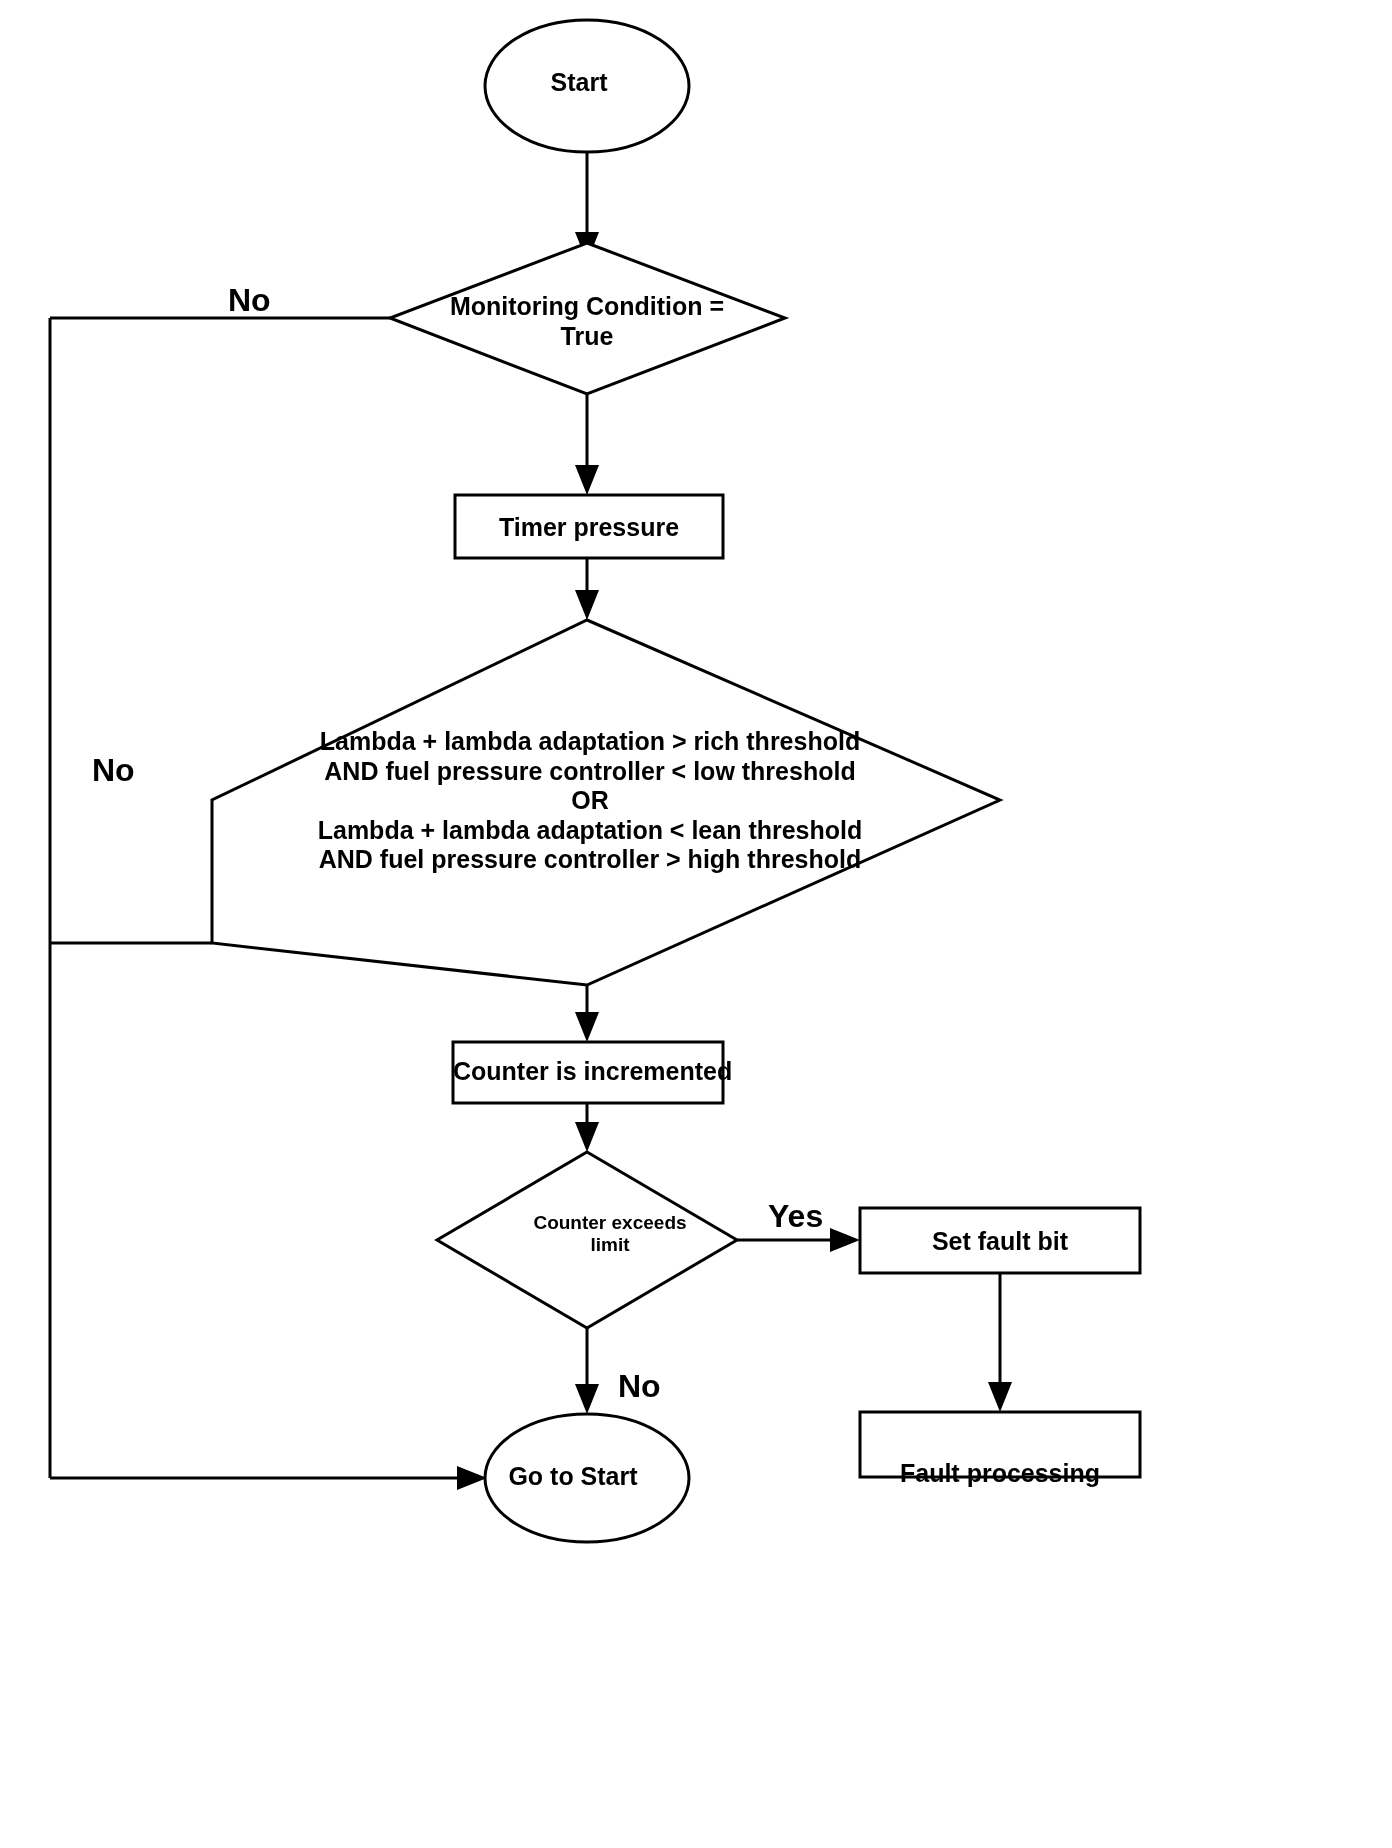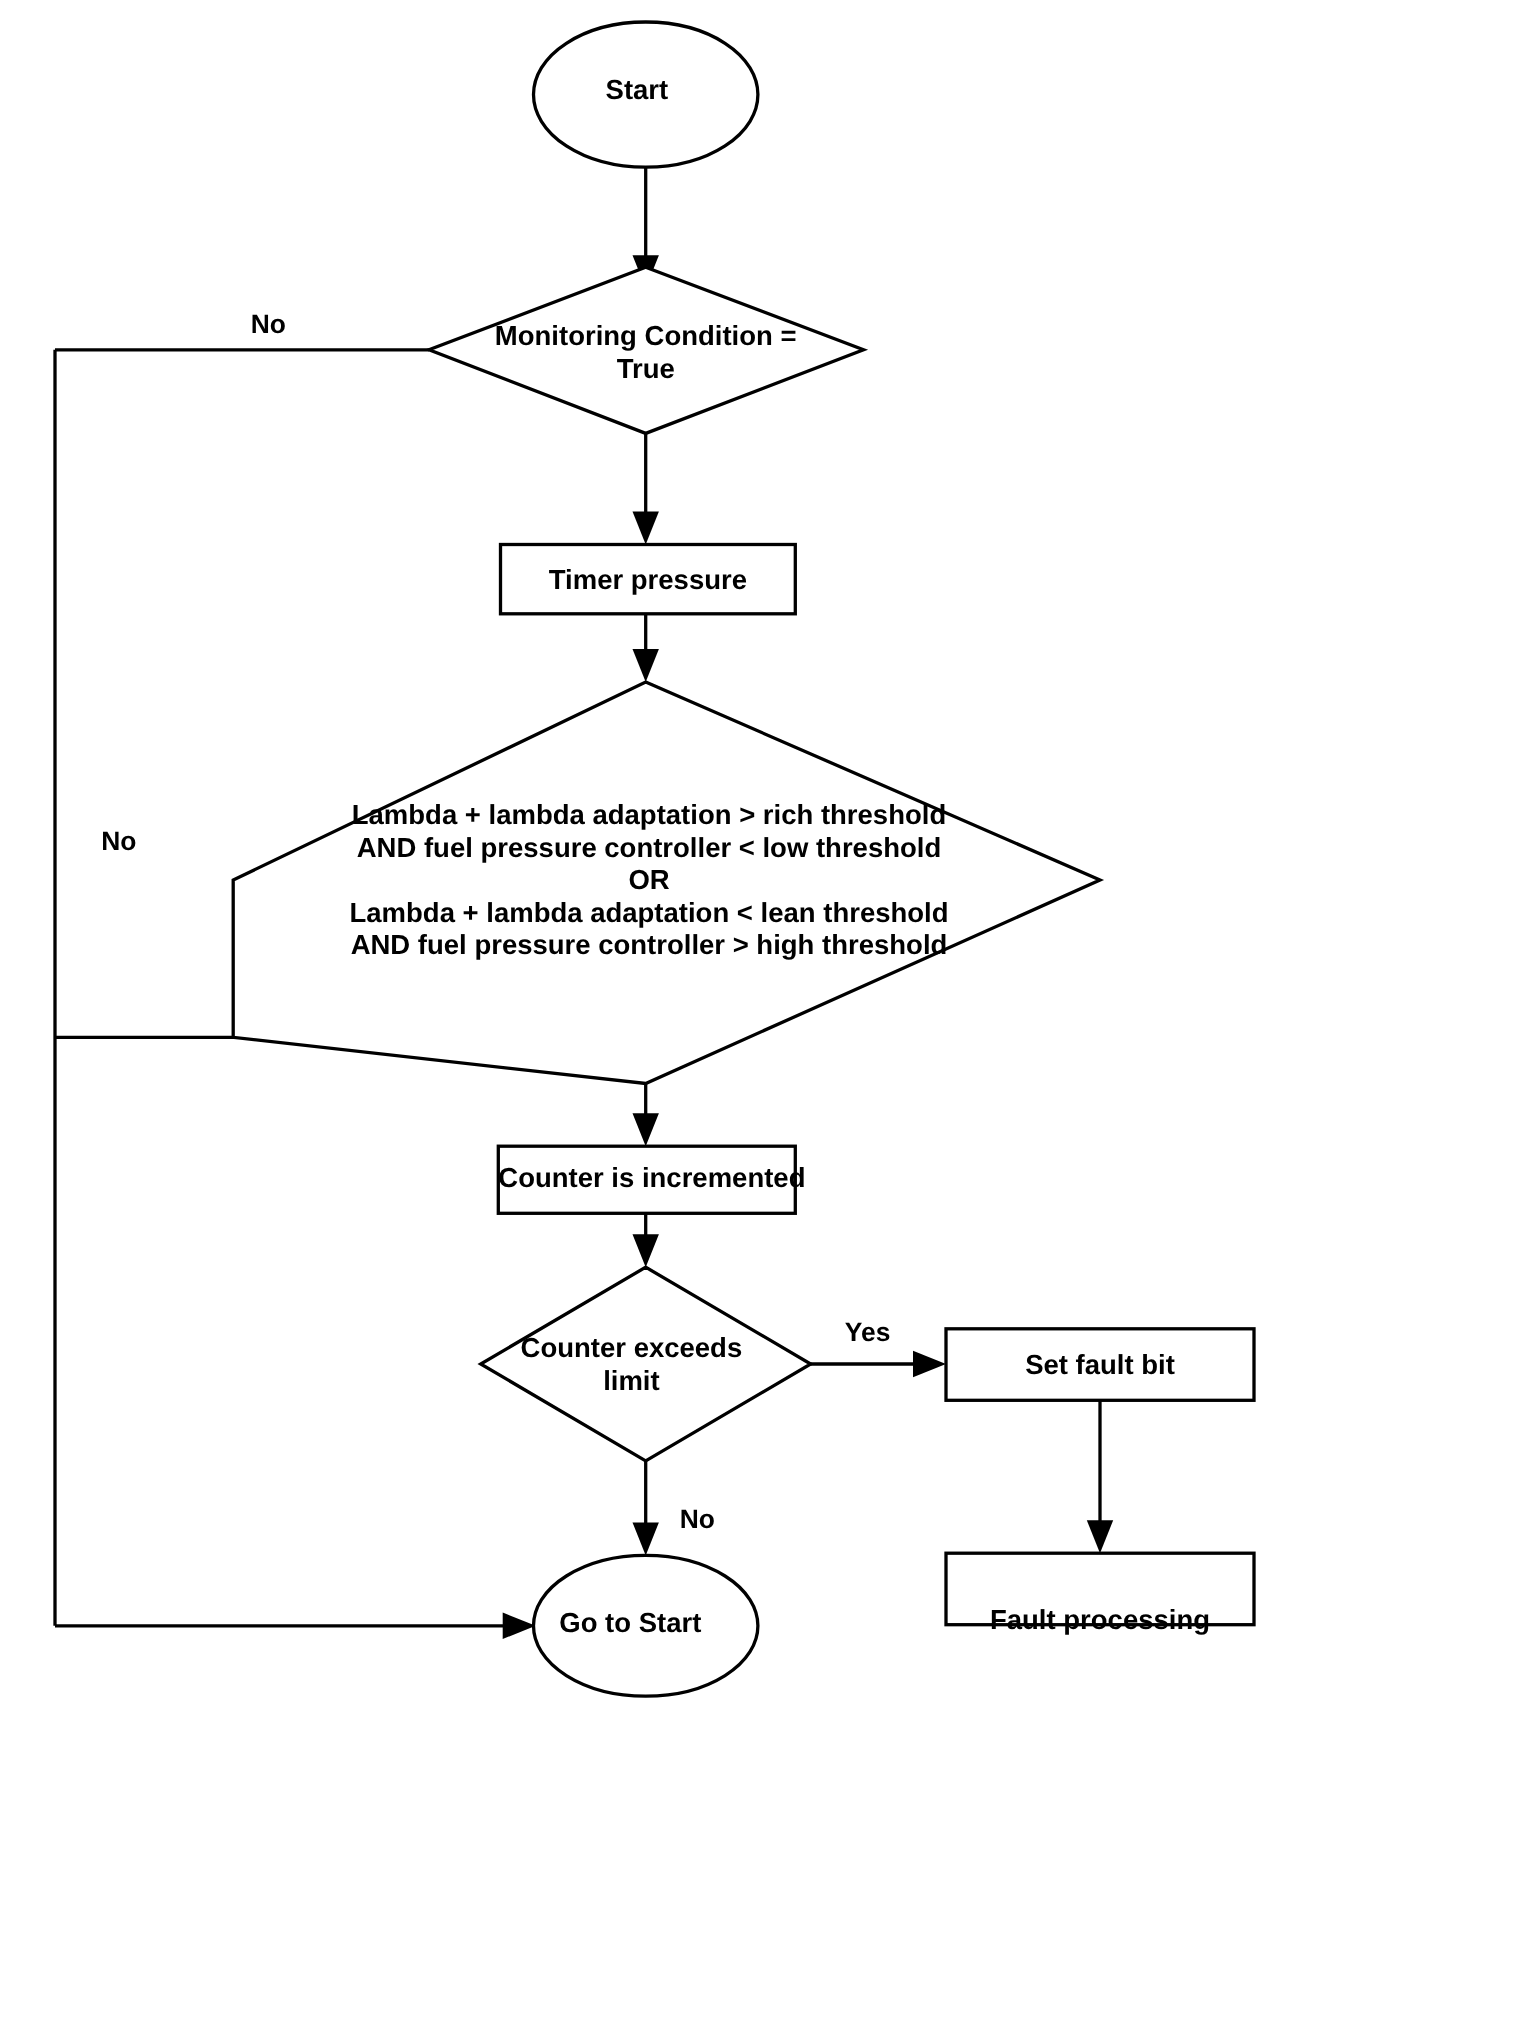--- a/index.html
+++ b/index.html
@@ -46,31 +46,31 @@
     font-weight: bold;
     line-height: 1.18;
     white-space: pre;
     pointer-events: none;
   }
   .lbl-start      { left: 487px;  top: 68px;   width: 184px; font-size: 25px; }
   .lbl-mon        { left: 387px;  top: 292px;  width: 400px; font-size: 25px; }
   .lbl-timer      { left: 455px;  top: 513px;  width: 268px; font-size: 25px; }
   .lbl-cond       { left: 240px;  top: 727px;  width: 700px; font-size: 25px; }
   .lbl-counter    { left: 453px;  top: 1057px; width: 276px; font-size: 25px; }
-  .lbl-limit      { left: 424px;  top: 1212px; width: 300px; font-size: 25px; }
+  .lbl-limit      { left: 460px;  top: 1212px; width: 300px; font-size: 19px; }
   .lbl-setfault   { left: 860px;  top: 1227px; width: 280px; font-size: 25px; }
   .lbl-faultproc  { left: 860px;  top: 1431px; width: 280px; font-size: 25px; margin-top: 28px; }
   .lbl-gotostart  { left: 487px;  top: 1462px; width: 172px; font-size: 25px; }
 
   .edge-label {
     position: absolute;
     color: #000000;
     font-family: "Liberation Sans", sans-serif;
     font-weight: bold;
-    font-size: 24px;
+    font-size: 32px;
     white-space: pre;
     pointer-events: none;
     text-align: center;
   }
   .lbl-no1  { left: 228px; top: 282px;  }
   .lbl-no2  { left: 92px;  top: 752px;  }
   .lbl-yes  { left: 768px; top: 1198px; }
   .lbl-no3  { left: 618px; top: 1368px; }
 </style>
 </head>

